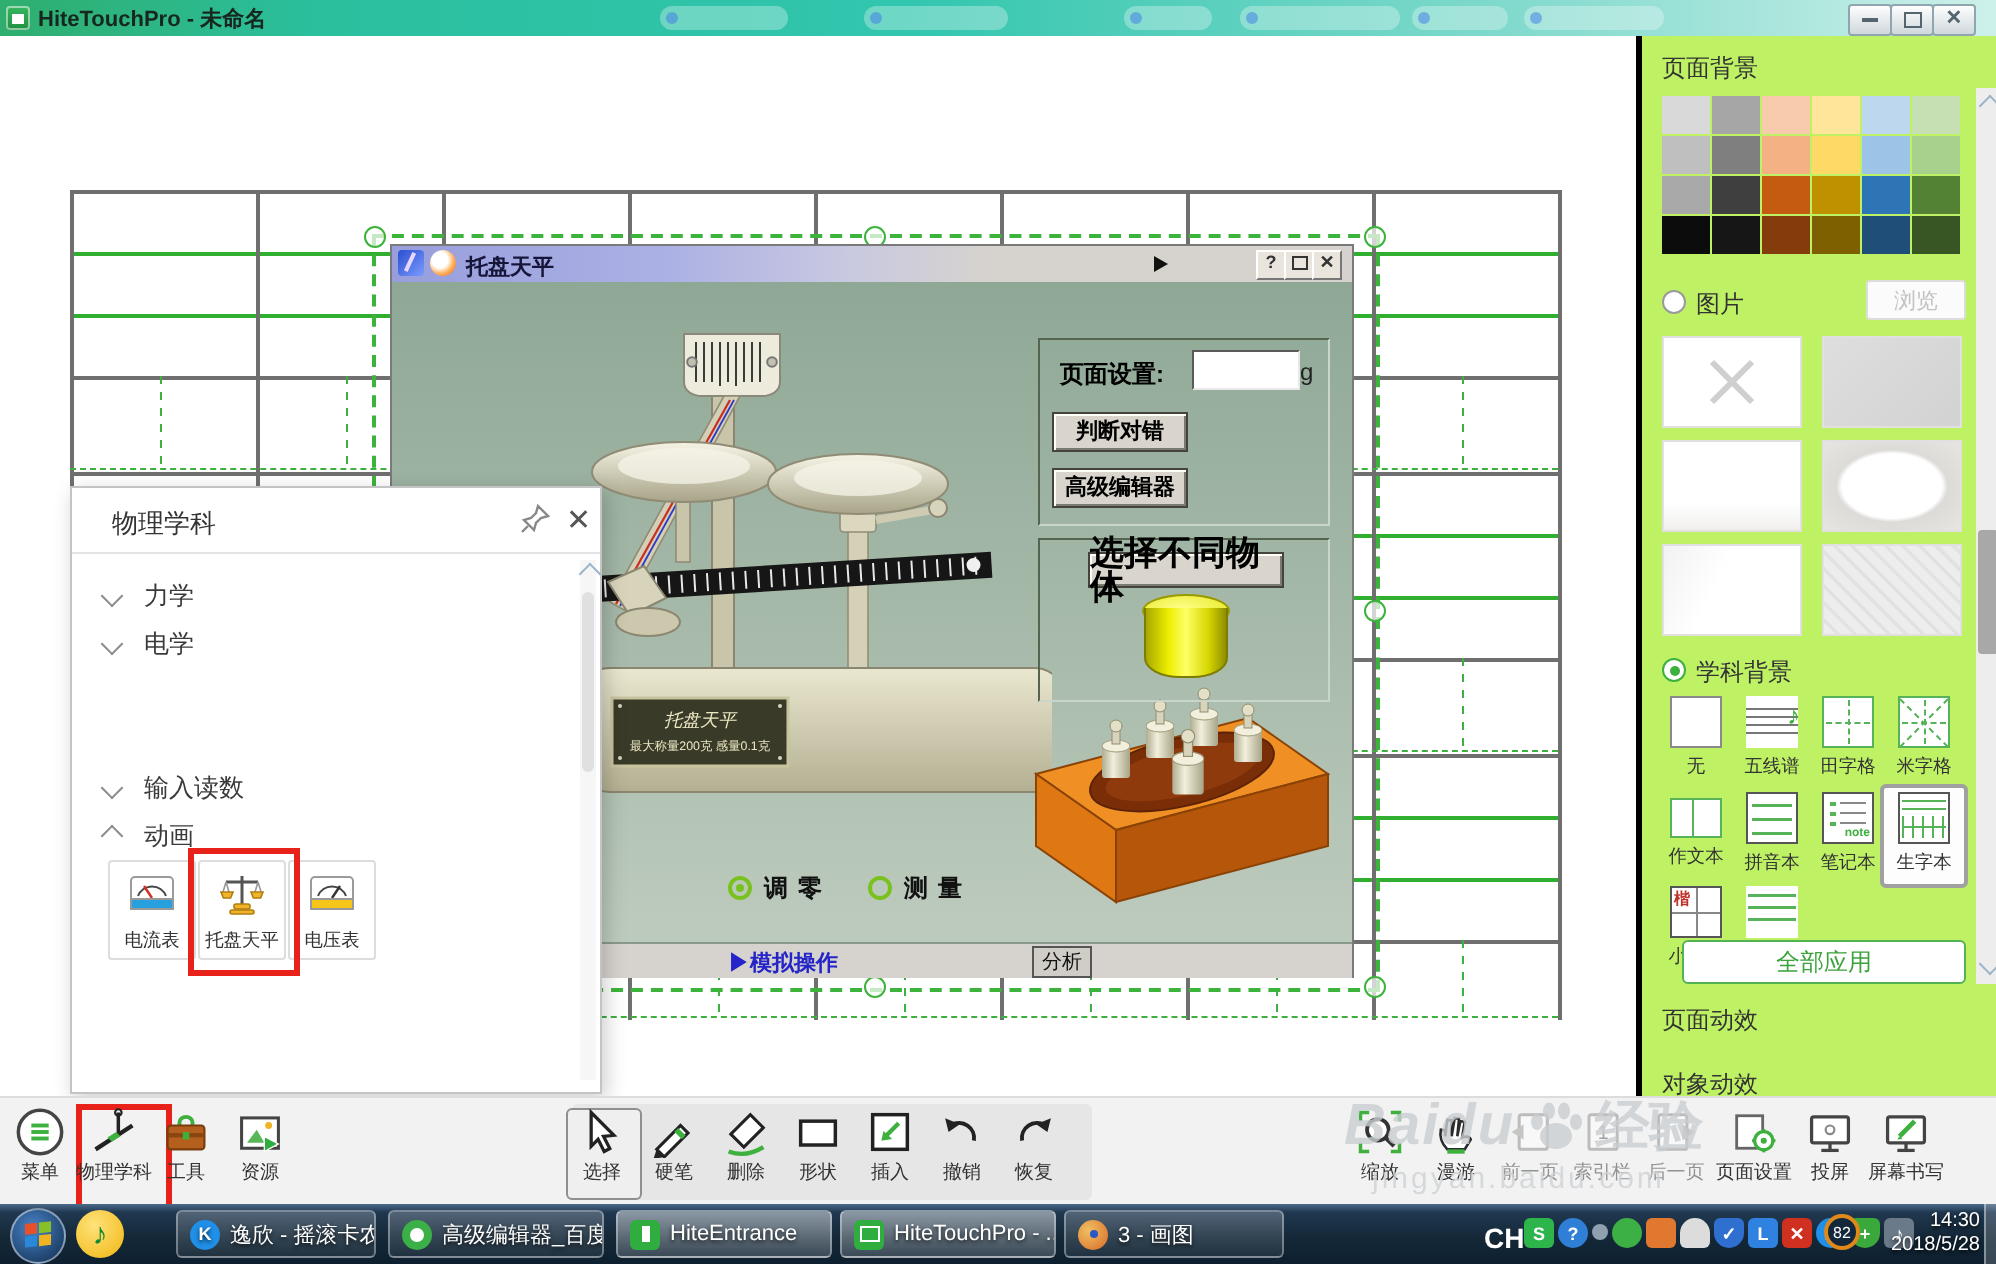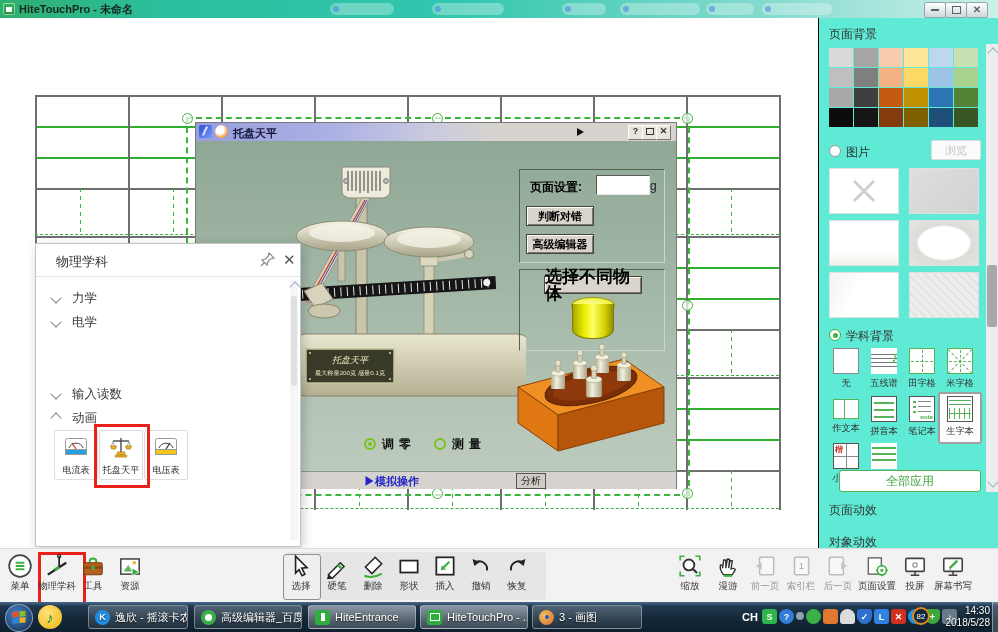--- a/index.html
+++ b/index.html
@@ -64,21 +64,21 @@
   .lphead{left:0;top:0;width:100%;height:32px;border-bottom:1px solid #e4e4e4}
   .lptitle{left:20px;top:9px;font-size:13px;color:#333}
   .chev{width:7px;height:7px;border-left:1.5px solid #8a8a8a;border-bottom:1.5px solid #8a8a8a;transform:rotate(-45deg)}
   .chev.up{transform:rotate(135deg)}
   .treerow{left:0;width:250px;height:24px;display:flex;align-items:center}
   .treerow span{margin-left:12px;font-size:12.5px;color:#3a3a3a}
   .card{width:42px;height:48px;border:1px solid #ddd;border-radius:2px;background:#fff;text-align:center}
   .card .clbl{font-size:10px;color:#333;white-space:nowrap;transform:scale(.92);margin-top:1px}
   .redbox{border:3px solid #e8211a}
   
-  .sidebar{left:818px;top:18px;width:180px;height:530px;background:#5eead4;border-left:1px solid #000000;box-sizing:border-box}
+  .sidebar{left:818px;top:18px;width:180px;height:530px;background:#bef264;border-left:3px solid #000000;box-sizing:border-box}
   .sbh{font-size:12px;color:#333}
   .swgrid{left:10px;top:30px;display:grid;grid-template-columns:repeat(6,24px);grid-auto-rows:19px;gap:1px}
   .sw{width:24px;height:19px}
   .radio{width:12px;height:12px;border-radius:50%;border:1px solid #9a9a9a;background:#fff;box-sizing:border-box}
   .radio.sel:after{content:"";position:absolute;left:2.5px;top:2.5px;width:5px;height:5px;border-radius:50%;background:#3db03d}
   .thumb{width:70px;height:46px;border:1px solid #e0e0e0;background:#fff;box-sizing:border-box}
   .subj{width:38px;text-align:center}
   .si{width:26px;height:26px;margin:0 auto;position:relative;background:#fff;box-sizing:border-box}
   .slbl{font-size:10px;color:#333;margin-top:2px;white-space:nowrap;transform:scale(.92)}
   .applybtn{border:1px solid #53b353;border-radius:3px;background:#fff;color:#3da33d;font-size:12px;
@@ -697,20 +697,34 @@
         <rect x="3.5" y="5" width="17" height="12" rx="1" fill="#fff" stroke="#444" stroke-width="1.5"></rect>
         <line x1="12" y1="17" x2="12" y2="20" stroke="#444" stroke-width="1.5"></line>
         <line x1="8" y1="20.5" x2="16" y2="20.5" stroke="#444" stroke-width="1.5"></line>
         <line x1="9" y1="14" x2="16" y2="7" stroke="#3db03d" stroke-width="2.2"></line>
         <polygon points="8,15.5 9,14 10.4,15.2" fill="#3db03d"></polygon>
       </svg>
       <div class="tlbl">屏幕书写</div>
     </div>
   </div>
 
+  <div class="abs wm">
+    <div class="wmrow">
+      <span class="wmbrand">Baidu</span>
+      <svg width="32" height="32" viewBox="0 0 32 32">
+        <ellipse cx="16" cy="21" rx="8" ry="6.5" fill="#c9ced1"></ellipse>
+        <ellipse cx="6.5" cy="14" rx="3" ry="4" fill="#c9ced1"></ellipse>
+        <ellipse cx="12.5" cy="8.5" rx="3" ry="4.2" fill="#c9ced1"></ellipse>
+        <ellipse cx="20" cy="8.5" rx="3" ry="4.2" fill="#c9ced1"></ellipse>
+        <ellipse cx="26" cy="14" rx="3" ry="4" fill="#c9ced1"></ellipse>
+      </svg>
+      <span class="wmword">经验</span>
+    </div>
+    <div class="wmurl">jingyan.baidu.com</div>
+  </div>
 
   <div class="abs taskbar">
     <div class="abs" style="left:5px;top:2px;width:26px;height:26px;border-radius:50%;background:radial-gradient(circle at 40% 35%,#4a84c8,#0e2a4a);border:1px solid rgba(255,255,255,.45);overflow:hidden">
       <svg width="26" height="26" viewBox="0 0 26 26" style="display:block">
         <g transform="translate(6.5,7) skewY(-6)">
           <rect x="0" y="0" width="6" height="5.4" fill="#e8502a"></rect>
           <rect x="7" y="0" width="6" height="5.4" fill="#88c028"></rect>
           <rect x="0" y="6.4" width="6" height="5.4" fill="#2a88d8"></rect>
           <rect x="7" y="6.4" width="6" height="5.4" fill="#f0b420"></rect>
         </g>
@@ -740,21 +754,21 @@
         </span>
       <span>HiteTouchPro - ...</span>
     </div>
     <div class="tbtn" style="left:532px;width:110px">
       <span class="tico" style="border-radius:50%;background:radial-gradient(circle at 35% 35%,#f0c060,#d86a2a)">
           <i style="width:4px;height:4px;border-radius:50%;background:#2a58c8;display:block"></i>
         </span>
       <span>3 - 画图</span>
     </div>
 
-    <div class="abs" style="left:742px;top:9px;color:#fff;font-size:11px;font-weight:700">CH</div>
+    <div class="abs" style="left:742px;top:9px;color:#fff;font-size:14px;font-weight:700">CH</div>
     <div class="abs" style="left:762px;top:7px;display:flex;gap:2px">
       <span class="tico" style="background: rgb(45, 180, 74);">S</span>
       <span class="tico" style="border-radius: 50%; background: rgb(47, 127, 214);">?</span>
       <span class="tico" style="width: 8px; height: 8px; margin-top: 3px; border-radius: 50%; background: rgb(143, 160, 176);"></span>
       <span class="tico" style="border-radius: 50%; background: rgb(60, 176, 68);"></span>
       <span class="tico" style="background: rgb(224, 120, 48);"></span>
       <span class="tico" style="border-radius: 50% 50% 20% 20%; background: rgb(220, 220, 220);"></span>
       <span class="tico" style="border-radius: 3px 3px 50% 50%; background: rgb(47, 111, 208);">✓</span>
       <span class="tico" style="background: rgb(47, 130, 224);">L</span>
       <span class="tico" style="background: rgb(208, 48, 32);">✕</span>

